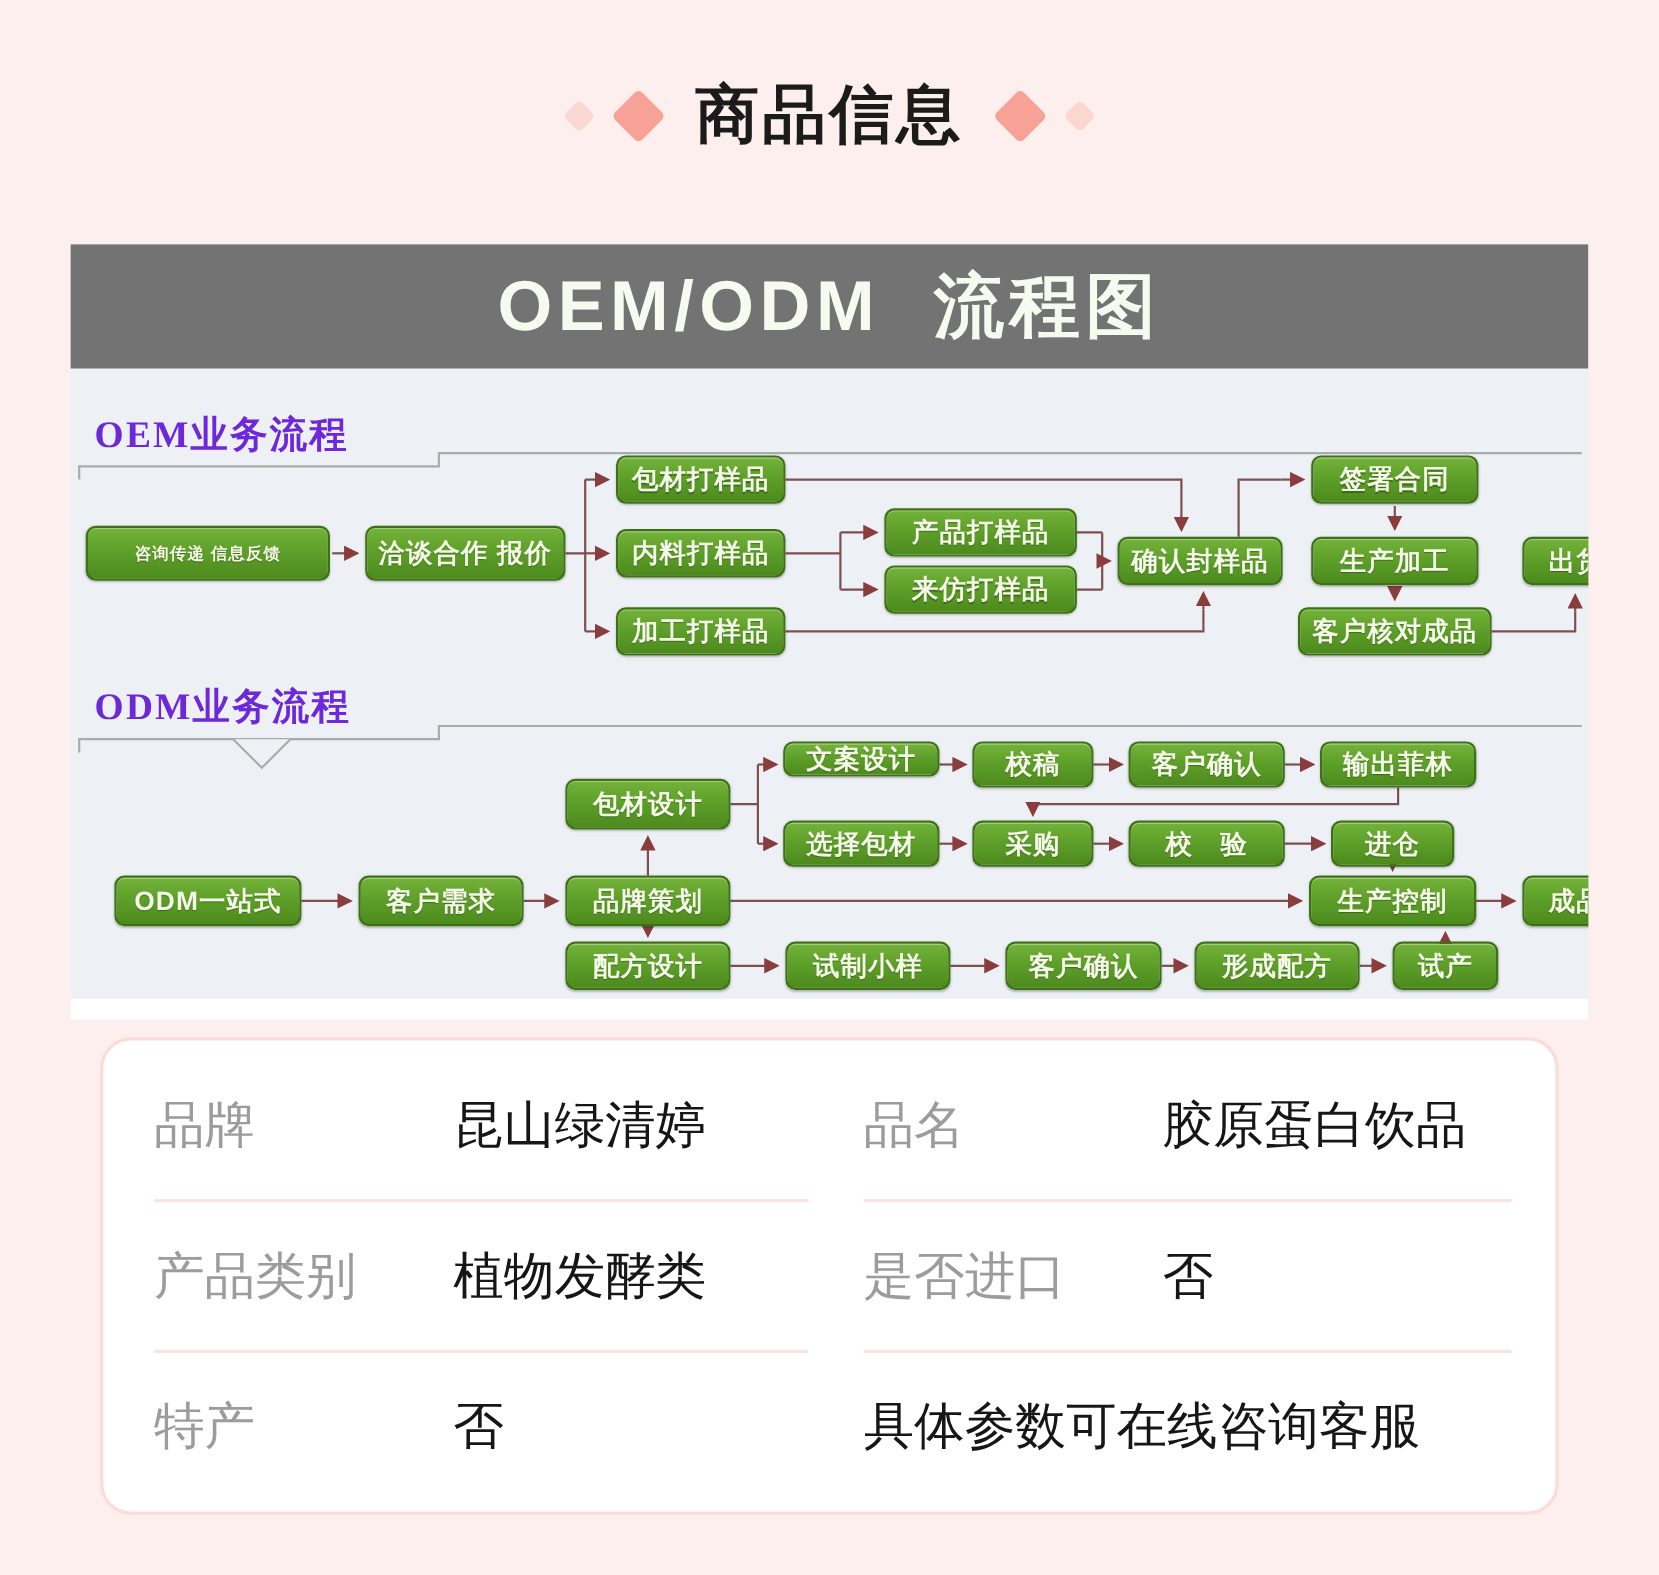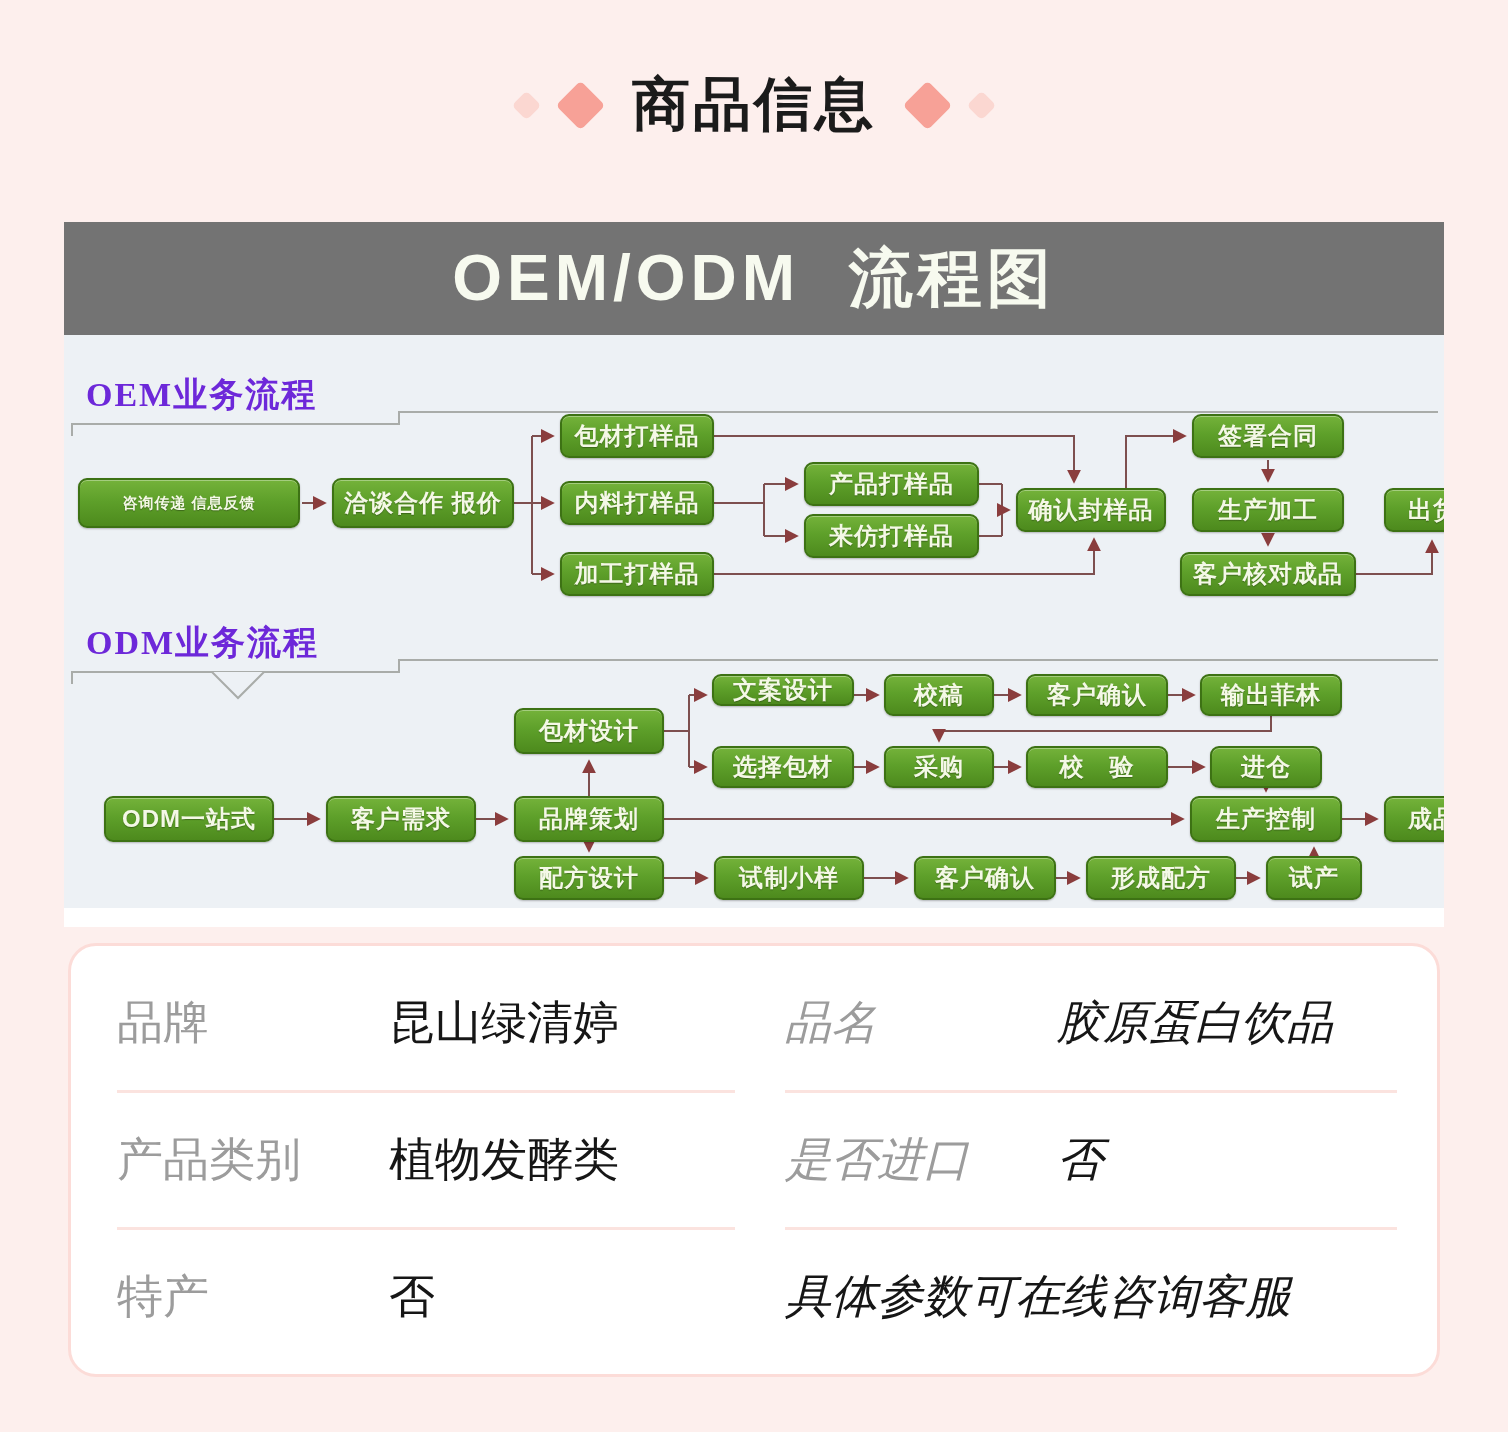--- a/index.html
+++ b/index.html
@@ -47,32 +47,32 @@
     position:absolute;
     background:linear-gradient(180deg,#74b23a 0%,#5ea02a 45%,#4d8a1d 100%);
     border:2px solid #3d7214; border-radius:9px;
     box-shadow:inset 0 1px 0 rgba(255,255,255,.35), 0 1px 2px rgba(0,0,0,.25);
     display:flex; align-items:center; justify-content:center;
     color:#f4f8e6; font-size:24px; font-weight:700; letter-spacing:1px;
     text-shadow:0 1px 1px rgba(0,0,0,.3); white-space:nowrap;
   }
   
   .info-card {
-    margin:16px 68px 0; background:#ffffff;
+    margin:16px 91px 0; background:#ffffff;
     border:3px solid #fcdcd8; border-radius:28px;
     padding:10px 40px 10px 46px;
   }
   .info-grid { display:grid; grid-template-columns:1fr 1fr; }
   .cell {
     display:flex; align-items:center;
     padding:36px 0; font-size:46px;
   }
   .cell.bordered { border-bottom:3px solid #fbe3df; }
   .cell.left  { margin-right:22px; }
-  .cell.right { margin-left:28px;font-style:italic; }
+  .cell.right { margin-left:28px; }
   .ilabel { color:#9c9c9c; flex:0 0 272px; }
   .ivalue { color:#161616; }
 </style>
 </head>
 <body>
 
 <div class="title-row">
   <span class="diamond sm"></span>
   <span class="diamond lg"></span>
   <h1 class="page-title">商品信息</h1>

